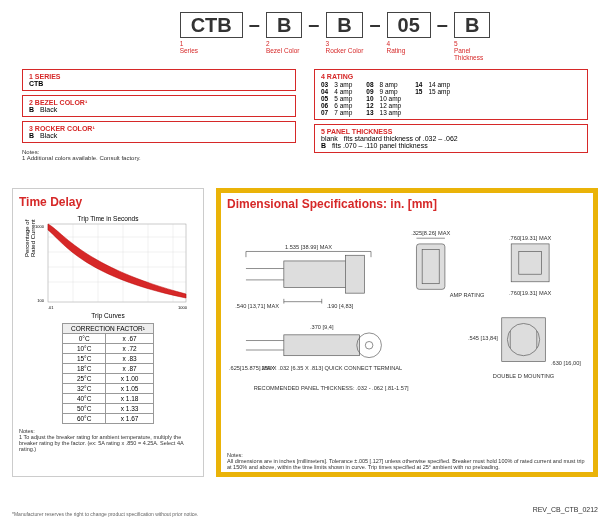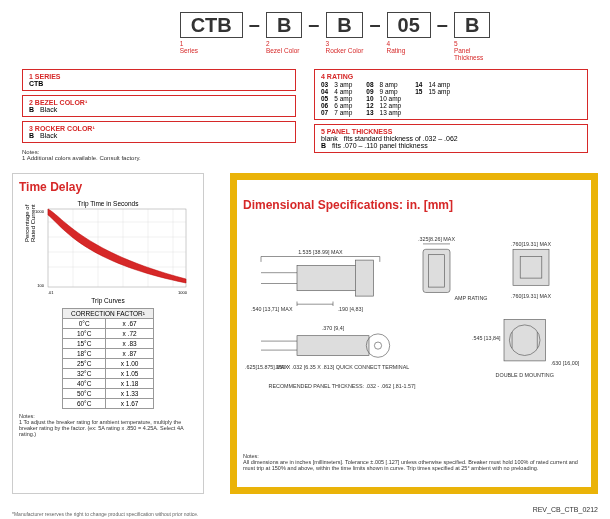--- a/index.html
+++ b/index.html
@@ -14,23 +14,23 @@
 .part-name{color:#d62828;font-size:6.5px;text-align:left;width:100%}
 .info-row{display:flex;gap:18px;margin-top:8px}
 .info-col{flex:1;display:flex;flex-direction:column;gap:4px}
 .info-box{border:1px solid #d62828;padding:3px 6px;font-size:7px}
 .info-box .hd{color:#d62828;font-weight:bold;font-size:7px}
 .info-box .row{display:flex;gap:6px}
 .rating-grid{display:flex;gap:14px;font-size:6.5px;margin-top:1px}
 .rating-col{display:flex;flex-direction:column}
 .rating-col div{display:flex;gap:6px}
 .notes{font-size:6px;color:#333;margin-top:2px}
-.lower{display:flex;gap:26px;margin-top:6px}
+.lower{display:flex;gap:12px;margin-top:21px}
 .left-col{width:192px;border:1px solid #ccc;padding:4px 6px;box-sizing:border-box}
-.right-col{flex:1;border:7px solid #eab308;padding:16px 6px;box-sizing:border-box;position:relative}
+.right-col{flex:1;border:5px solid #eab308;padding:2px 6px;box-sizing:border-box;position:relative}
 .chart{width:160px;height:90px;position:relative;margin:0 auto}
 .chart svg{width:100%;height:100%}
 .chart-title{font-size:6.5px;text-align:center}
 .yaxis{position:absolute;left:-4px;top:50%;transform:rotate(-90deg) translateX(10px);transform-origin:left top;font-size:6px;white-space:nowrap}
 .corr-table{border-collapse:collapse;margin:4px auto;font-size:6.5px}
 .corr-table td,.corr-table th{border:1px solid #999;padding:1px 8px;text-align:center}
 .corr-table th{background:#eee;font-weight:normal}
 .foot-notes{font-size:5.5px;color:#333;margin-top:4px}
 .manuf{position:absolute;bottom:2px;left:12px;font-size:5px;color:#666}
 .rev{position:absolute;bottom:6px;right:12px;font-size:7px;color:#333}

